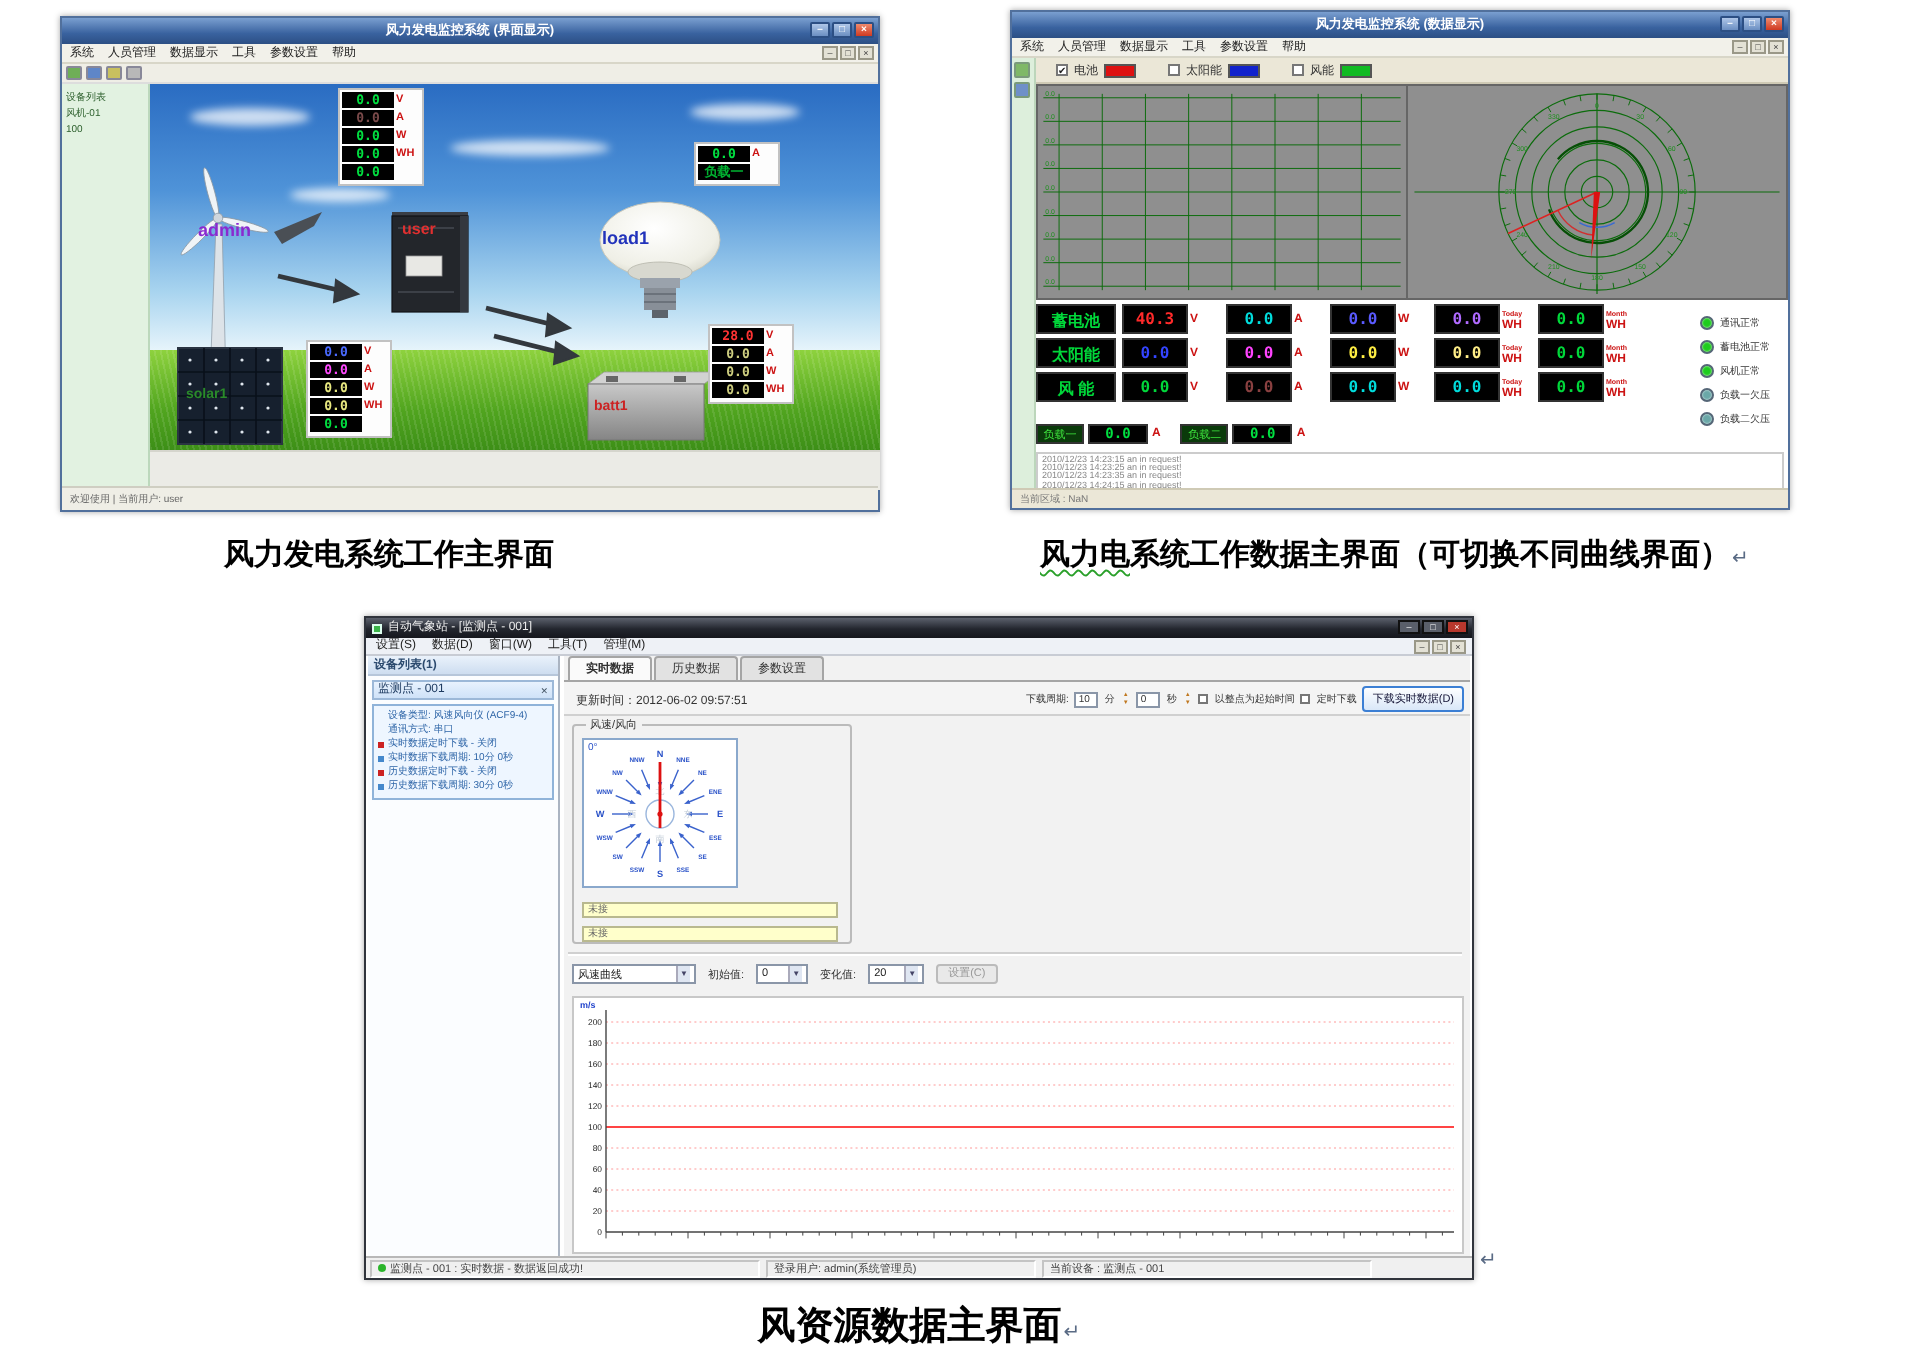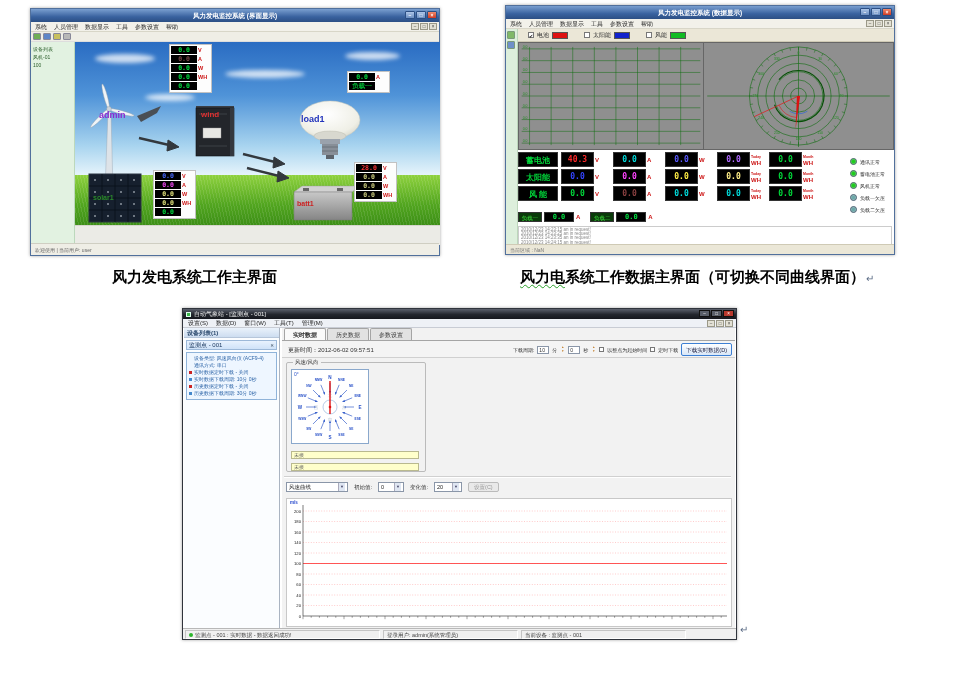--- a/index.html
+++ b/index.html
@@ -289,21 +289,21 @@
 
         <g>
           <polygon points="219,150 227,144 285,144 277,150" fill="#d2d2d2" stroke="#9a9a9a" stroke-width="0.4"></polygon>
           <rect x="219" y="150" width="58" height="28" fill="url(#battG)" stroke="#777" stroke-width="0.5"></rect>
           <rect x="228" y="146" width="6" height="3" fill="#666"></rect>
           <rect x="262" y="146" width="6" height="3" fill="#666"></rect>
         </g>
       </svg>
 
       <span class="slabel" style="left:24px;top:68px;color:#8a2ad0;font-size:9px;">admin</span>
-      <span class="slabel" style="left:126px;top:68px;color:#e03030;font-size:8px;">wind</span>
+      <span class="slabel" style="left:126px;top:68px;color:#e03030;font-size:8px;">user</span>
       <span class="slabel" style="left:226px;top:72px;color:#2233bb;font-size:9px;">load1</span>
       <span class="slabel" style="left:18px;top:152px;color:#2a8a2a;font-size:7px;">solar1</span>
       <span class="slabel" style="left:222px;top:158px;color:#cc2222;font-size:7px;">batt1</span>
 
       <div class="meter" style="left:94px;top:2px;">
 
       <div class="mrow">
           <span class="mled" style="color: rgb(0, 224, 64);">0.0</span>
           <span class="munit">V</span>
         </div>
@@ -875,14 +875,17 @@
       <span class="ssec" style="left:2px;width:195px;"><span class="gdot"></span><span>监测点 - 001 : 实时数据 - 数据返回成功!</span></span>
       <span class="ssec" style="left:200px;width:135px;">登录用户: admin(系统管理员)</span>
       <span class="ssec" style="left:338px;width:165px;">当前设备 : 监测点 - 001</span>
     </div>
   </div>
 
   <div class="caption" id="cap2">
     <span class="wavy">风力电</span><span>系统工作数据主界面（可切换不同曲线界面）</span><span class="retmark">↵</span>
   </div>
   <div class="caption" id="cap1">风力发电系统工作主界面</div>
+  <div class="caption" id="cap3">
+    <span>风资源数据主界面</span><span class="retmark">↵</span>
+  </div>
   <div id="endmark">↵</div>
 </div>
 
 </body></html>

